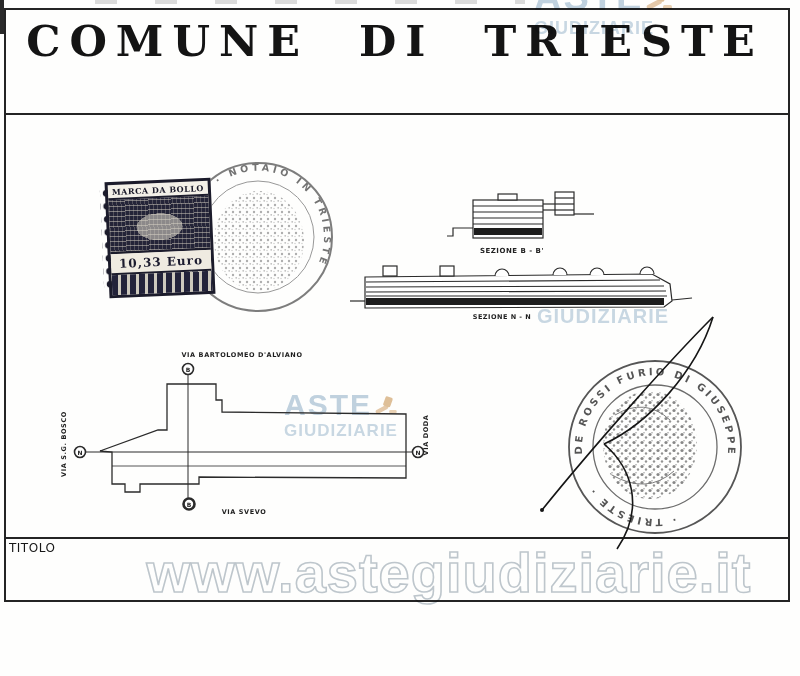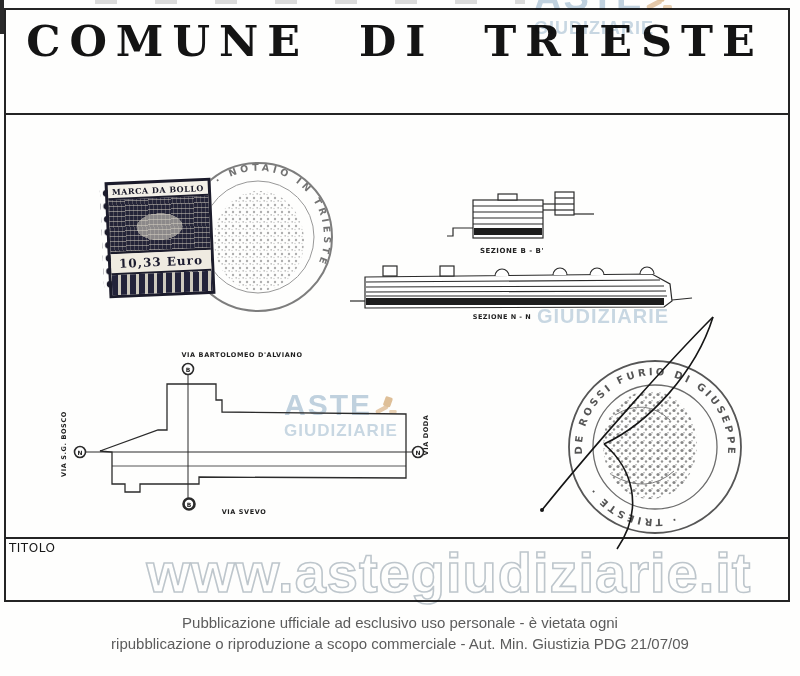--- a/index.html
+++ b/index.html
@@ -246,20 +246,16 @@
   <div class="bollo">
     <div class="bollo-top">MARCA DA BOLLO</div>
     <div class="bollo-art"></div>
     <div class="bollo-value">10,33 Euro</div>
     <div class="bollo-foot"></div>
   </div>
 
   <div class="titolo-label">TITOLO</div>
   <div class="url-watermark">www.astegiudiziarie.it</div>
 
-  <div class="footer">
-    <div>Pubblicazione ufficiale ad esclusivo uso personale - è vietata ogni</div>
-    <div>ripubblicazione o riproduzione a scopo commerciale - Aut. Min. Giustizia PDG 21/07/09</div>
-  </div>
 
   <div class="edge-code">bf4c10c3bc1543b0b23b034</div>
 
 </div>
 
 </body></html>

